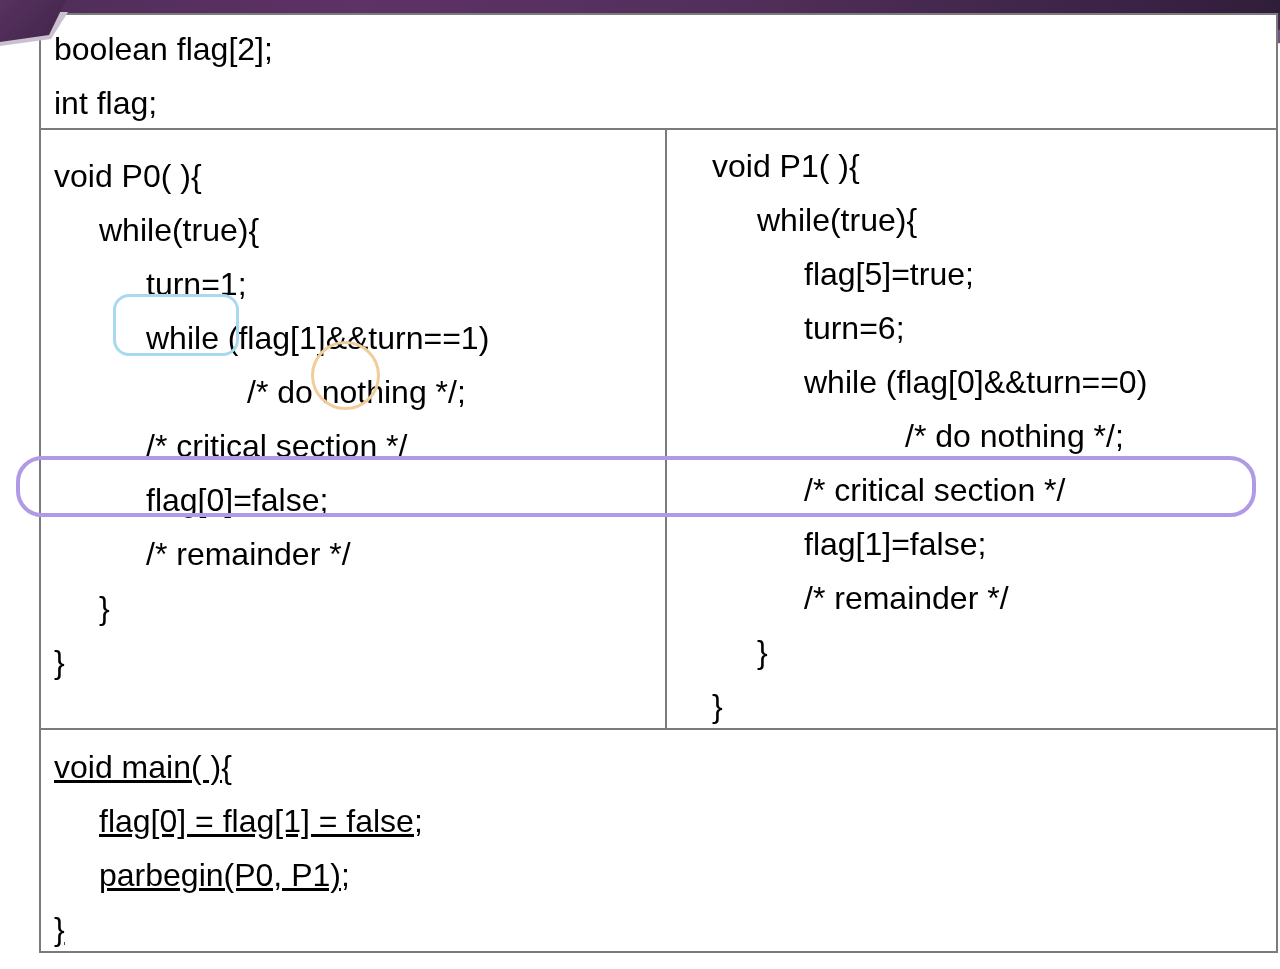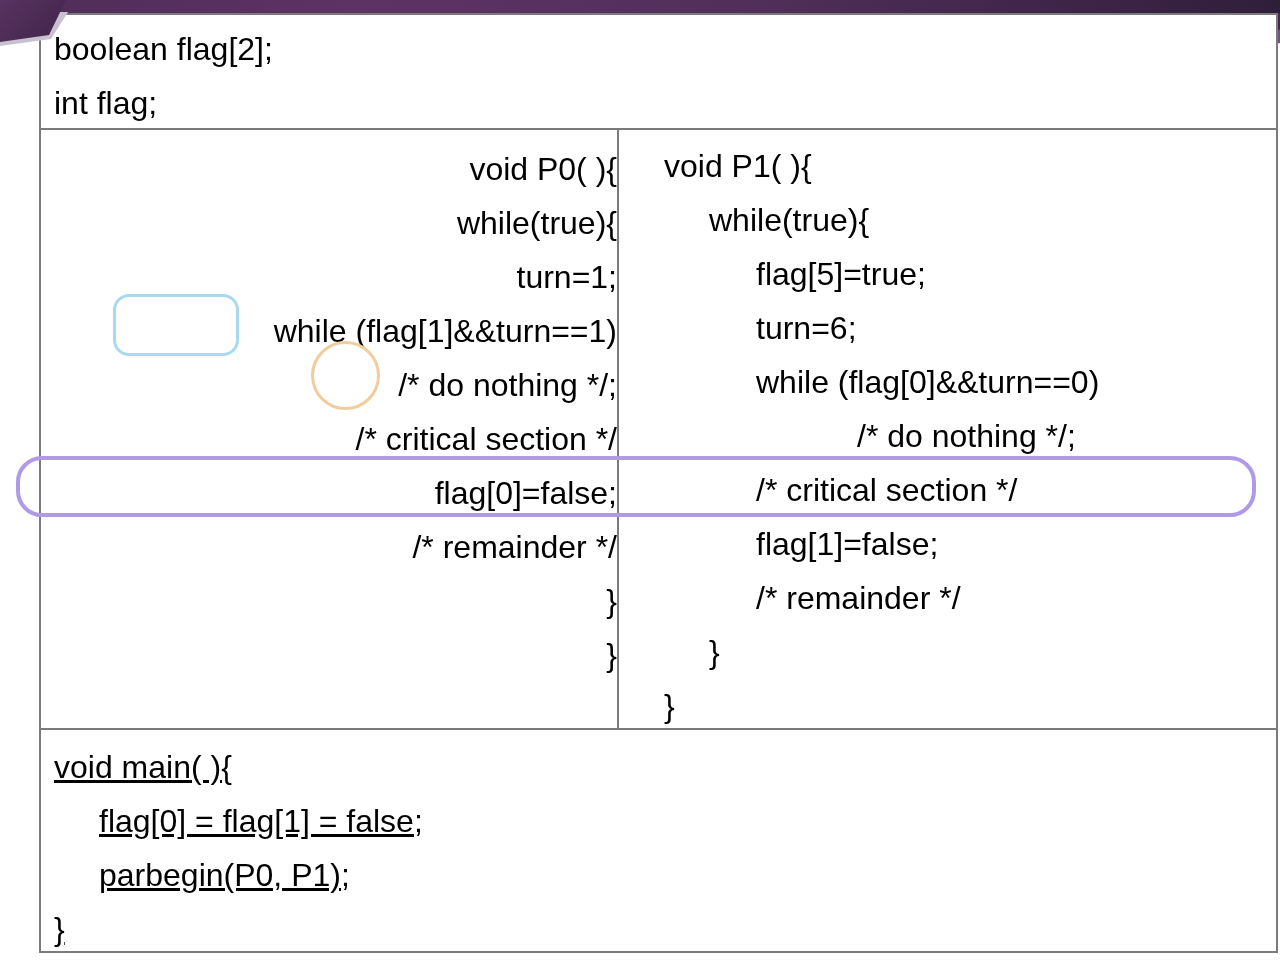--- a/index.html
+++ b/index.html
@@ -59,21 +59,21 @@
     height: 115px; box-sizing: border-box;
     border-bottom: 2px solid #7b7b7b;
     padding-top: 7px;
     overflow: hidden;
   }
   .row-procs {
     height: 600px; box-sizing: border-box;
     border-bottom: 2px solid #7b7b7b;
     display: flex;
   }
-  .cell-p0 { width: 576px; padding-top: 12px; box-sizing: border-box; text-align: right; }
+  .cell-p0 { width: 624px; padding-top: 19px; box-sizing: border-box; }
   .cell-p1 { flex: 1; border-left: 2px solid #7b7b7b; padding-top: 9px; box-sizing: border-box; padding-left: 32px; }
   .row-main { padding-top: 10px; text-decoration: underline; }
 
   .line { height: 54px; line-height: 54px; white-space: pre; }
   .i0 { padding-left: 13px; }
   .i1 { padding-left: 58px; }
   .i2 { padding-left: 105px; }
   .i3 { padding-left: 206px; }
 
   

